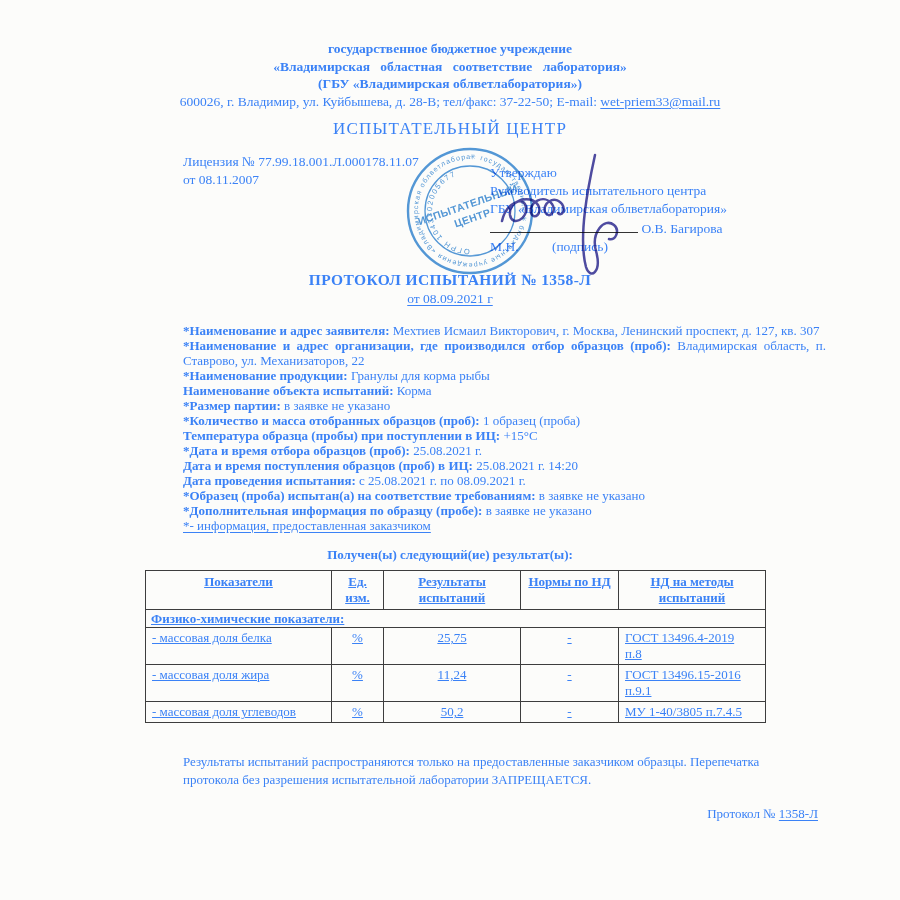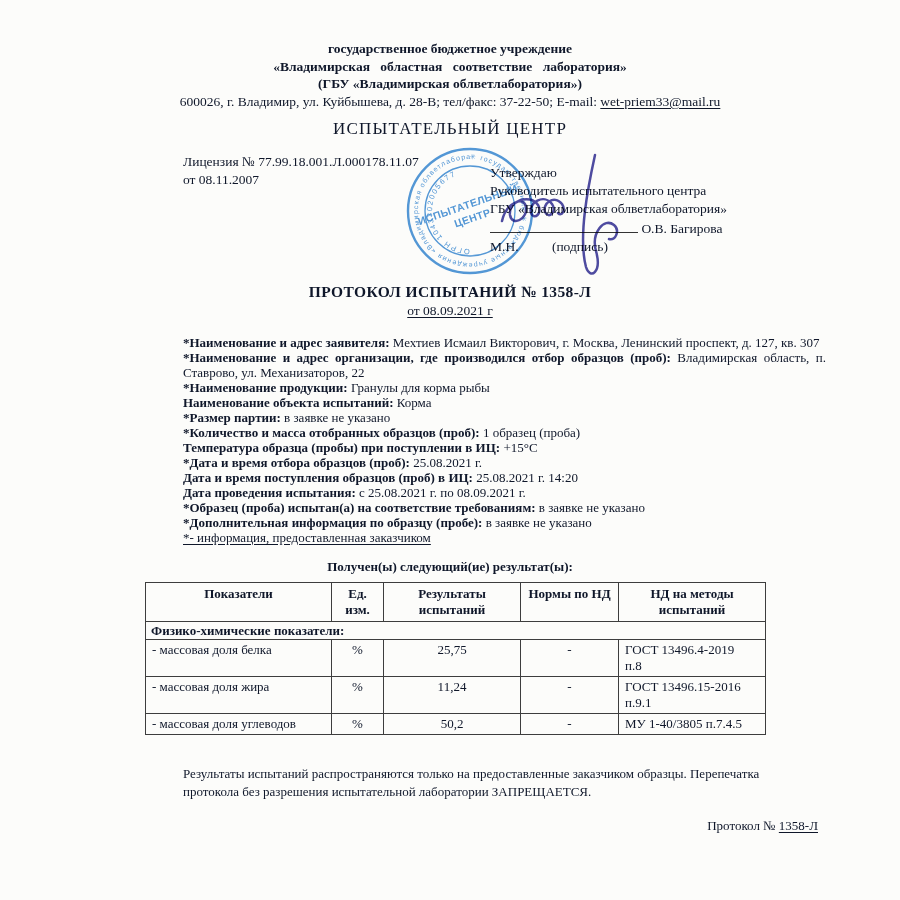--- a/index.html
+++ b/index.html
@@ -1,48 +1,48 @@
 <!DOCTYPE html>
 <html><head>
 <meta charset="utf-8">
 <style>
   html,body { margin:0; padding:0; }
   .page {
     position:relative; width:900px; height:900px; overflow:hidden;
-    background:#fcfcfa; color:#0f172a;
+    background:#fcfcfa; color:#3b82f6;
     font-family:"Liberation Serif","DejaVu Serif",serif;
     font-size:13px; line-height:15px;
   }
   .b { font-weight:bold; }
   .u { text-decoration:underline; text-underline-offset:2px; }
 
   .doc-header { padding-top:40px; text-align:center; font-size:13.5px; line-height:17.5px; }
   .org-name { word-spacing:7px; }
   .ic-title { margin-top:11px; text-align:center; font-size:17px; letter-spacing:1.2px; }
 
   .license-row { position:relative; height:118px; margin-top:15px; }
   .license-block { position:absolute; left:183px; top:2px; font-size:13.5px; line-height:18px; }
   .approval-block { position:absolute; left:490px; top:13px; width:330px; font-size:13.5px; line-height:18px; }
   .sig-line { display:inline-block; width:148px; border-bottom:1px solid #333; height:14px; vertical-align:baseline; }
   .seal-mark { display:inline-block; margin-right:30px; }
 
   .stamp { position:absolute; left:404px; top:-6px; opacity:.82; mix-blend-mode:multiply; }
   .sig-main { position:absolute; left:492px; top:-2px; mix-blend-mode:multiply; }
 
-  .title-block { margin-top:15px; text-align:center; }
+  .title-block { margin-top:3px; text-align:center; }
   .protocol-title { font-size:15.5px; font-weight:bold; letter-spacing:.4px; }
   .protocol-date { margin-top:4px; font-size:13.5px; }
 
   .fields { margin:17px 74px 0 183px; text-align:justify; }
   .fields p { margin:0; }
   .footnote { margin:0 0 0 183px; }
 
   .results-intro { margin-top:14px; text-align:center; font-weight:bold; }
 
-  table.results { margin:8px 0 0 145px; width:620px; border-collapse:collapse; table-layout:fixed; }
+  table.results { margin:8px 0 0 145px; width:620px; border-collapse:collapse; table-layout:fixed;text-decoration:underline; }
   table.results td, table.results th { border:1.4px solid #3d3d3d; vertical-align:top; }
   table.results th { font-weight:bold; text-align:center; padding:3px 2px; line-height:16px; white-space:pre-line; }
   td.section { font-weight:bold; padding:1px 5px; }
   td.cell { padding:2px 6px; line-height:16px; white-space:pre-line; }
   td.c { text-align:center; }
 
   .disclaimer { margin:30px 115px 0 183px; line-height:17.5px; }
   .responsible { position:relative; margin:16px 0 0 183px; }
   .sig-line2 { display:inline-block; width:142px; border-bottom:1px solid #333; height:13px; }
   .sig-small { position:absolute; left:340px; top:-22px; mix-blend-mode:multiply; }

